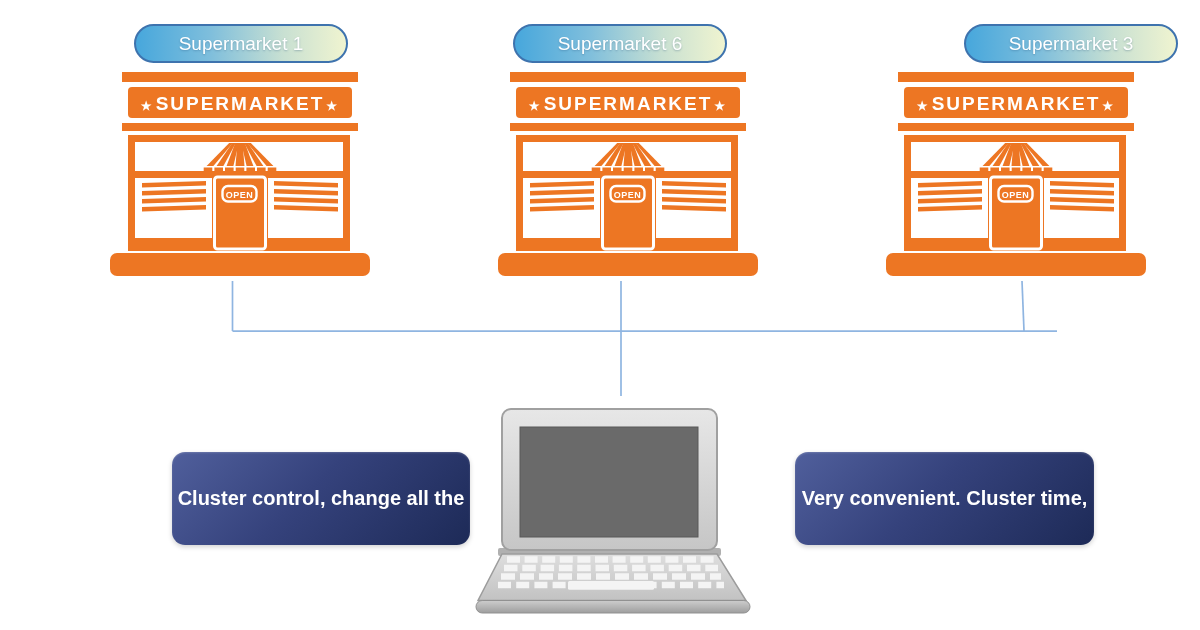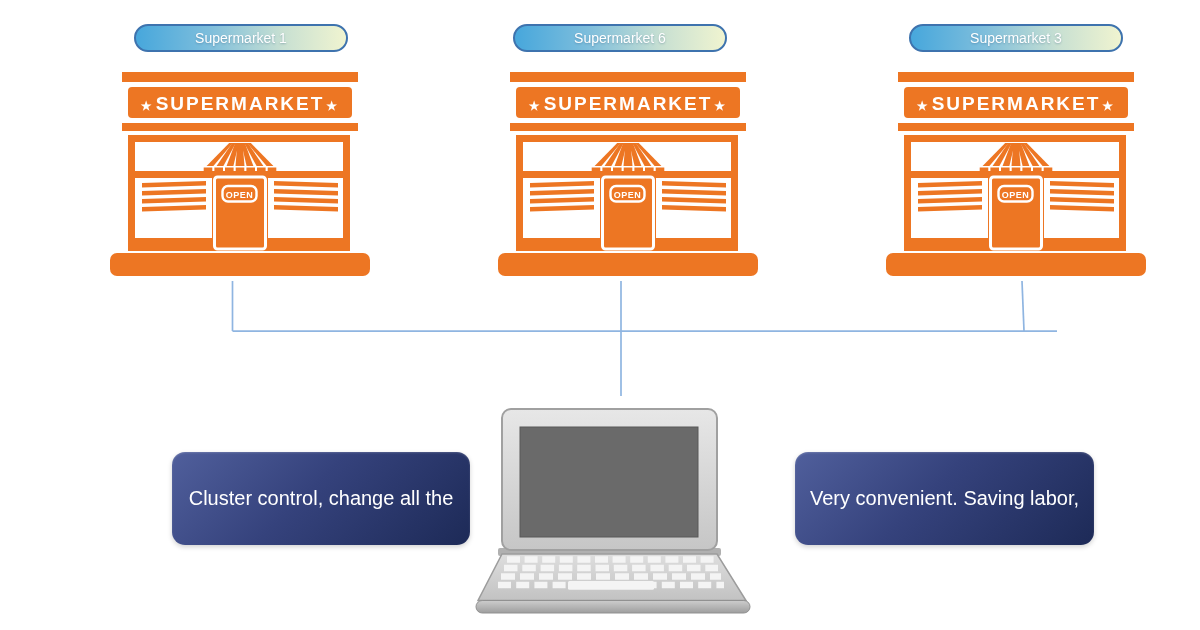--- a/index.html
+++ b/index.html
@@ -1,26 +1,26 @@
 <!DOCTYPE html>
 <html style="--store-orange: #ED7623; --connector-blue: #8FB5E1; --pill-border: #3E73AE; --pill-gradient-left: #47A7DC; --pill-gradient-right: #F0F4D0; --pill-text: #FFFFFF; --callout-gradient-light: #505F9C; --callout-gradient-dark: #1D2A57; --callout-text: #FFFFFF; --laptop-screen: #6A6A6A;"><head>
 <meta charset="utf-8">
 <style>
   html,body{margin:0;padding:0;background:#fff;}
   .canvas{position:relative;width:1200px;height:630px;background:#fff;overflow:hidden;
           font-family:"Liberation Sans",sans-serif;}
 
   
-  .pill{position:absolute;top:24px;width:214px;height:28px;box-sizing:border-box;
+  .pill{position:absolute;top:24px;width:214px;height:39px;box-sizing:border-box;
         border:2px solid var(--pill-border,#3E73AE);border-radius:20px;
         background:linear-gradient(90deg,var(--pill-gradient-left,#47A7DC) 0%,#7EBEDC 35%,#C8E0D2 70%,var(--pill-gradient-right,#F0F4D0) 100%);
         display:flex;align-items:center;justify-content:center;
-        color:var(--pill-text,#fff);font-size:14px;
+        color:var(--pill-text,#fff);font-size:19px;
         text-shadow:0 1px 2px rgba(40,80,120,.35);}
-  .pill-1{left:134px}.pill-2{left:513px}.pill-3{left:909px}
+  .pill-1{left:134px}.pill-2{left:513px}.pill-3{left:964px}
 
   
   .store{position:absolute;top:72px;width:260px;height:204px;}
   .store-1{left:110px}.store-2{left:498px}.store-3{left:886px}
   .o{fill:var(--store-orange,#ED7623);}
   .sign-text{fill:#fff;font-family:"Liberation Sans",sans-serif;font-weight:bold;}
 
   
   .connectors{position:absolute;left:0;top:0;pointer-events:none;}
   .connectors line{stroke:var(--connector-blue,#8FB5E1);stroke-width:1.7;}
@@ -30,21 +30,21 @@
   .lapscreen{fill:var(--laptop-screen,#6A6A6A);}
 
   
   .callout{position:absolute;top:452px;height:93px;border-radius:13px;box-sizing:border-box;
            background:linear-gradient(135deg,var(--callout-gradient-light,#505F9C) 0%,#35427C 45%,var(--callout-gradient-dark,#1D2A57) 100%);
            color:var(--callout-text,#fff);display:flex;flex-direction:column;
            justify-content:center;align-items:center;font-size:20px;line-height:29px;
            box-shadow:inset 0 1px 2px rgba(255,255,255,.18),0 2px 5px rgba(0,0,0,.18);}
   .callout-left{left:172px;width:298px}
   .callout-right{left:795px;width:299px}
-  .callout div{white-space:nowrap;}
+  .callout div{white-space:nowrap;font-weight:bold;}
 </style>
 </head>
 <body>
 
 <div class="canvas">
 
   <svg style="position:absolute;width:0;height:0" aria-hidden="true">
     <defs>
       <linearGradient id="bezGrad" x1="0" y1="0" x2="0" y2="1">
         <stop offset="0" stop-color="#e7e7e7"></stop>
@@ -150,16 +150,16 @@
       <line x1="33" y1="183" x2="259" y2="183" stroke-width="6.5" stroke-dasharray="13 5.2"></line>
     </g>
     <rect x="103" y="179" width="86" height="8.8" rx="1.5" fill="#f4f4f4"></rect>
     <rect x="11" y="198.5" width="274" height="12.5" rx="6.2" fill="url(#barGrad)" stroke="#919191" stroke-width="1"></rect>
   </svg>
 
   <div class="callout callout-left">
     <div>Cluster control, change all the</div>
   </div>
   <div class="callout callout-right">
-    <div>Very convenient. Saving labor,</div>
+    <div>Very convenient. Cluster time,</div>
   </div>
 
 </div>
 
 </body></html>

